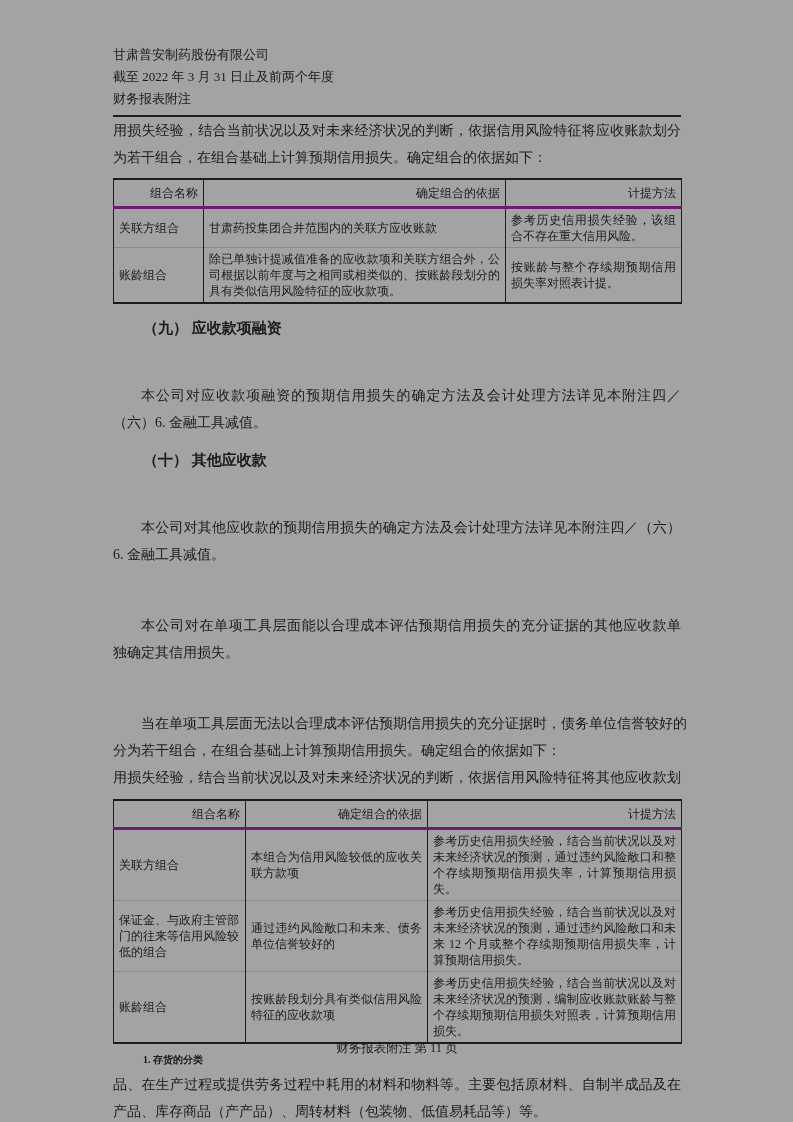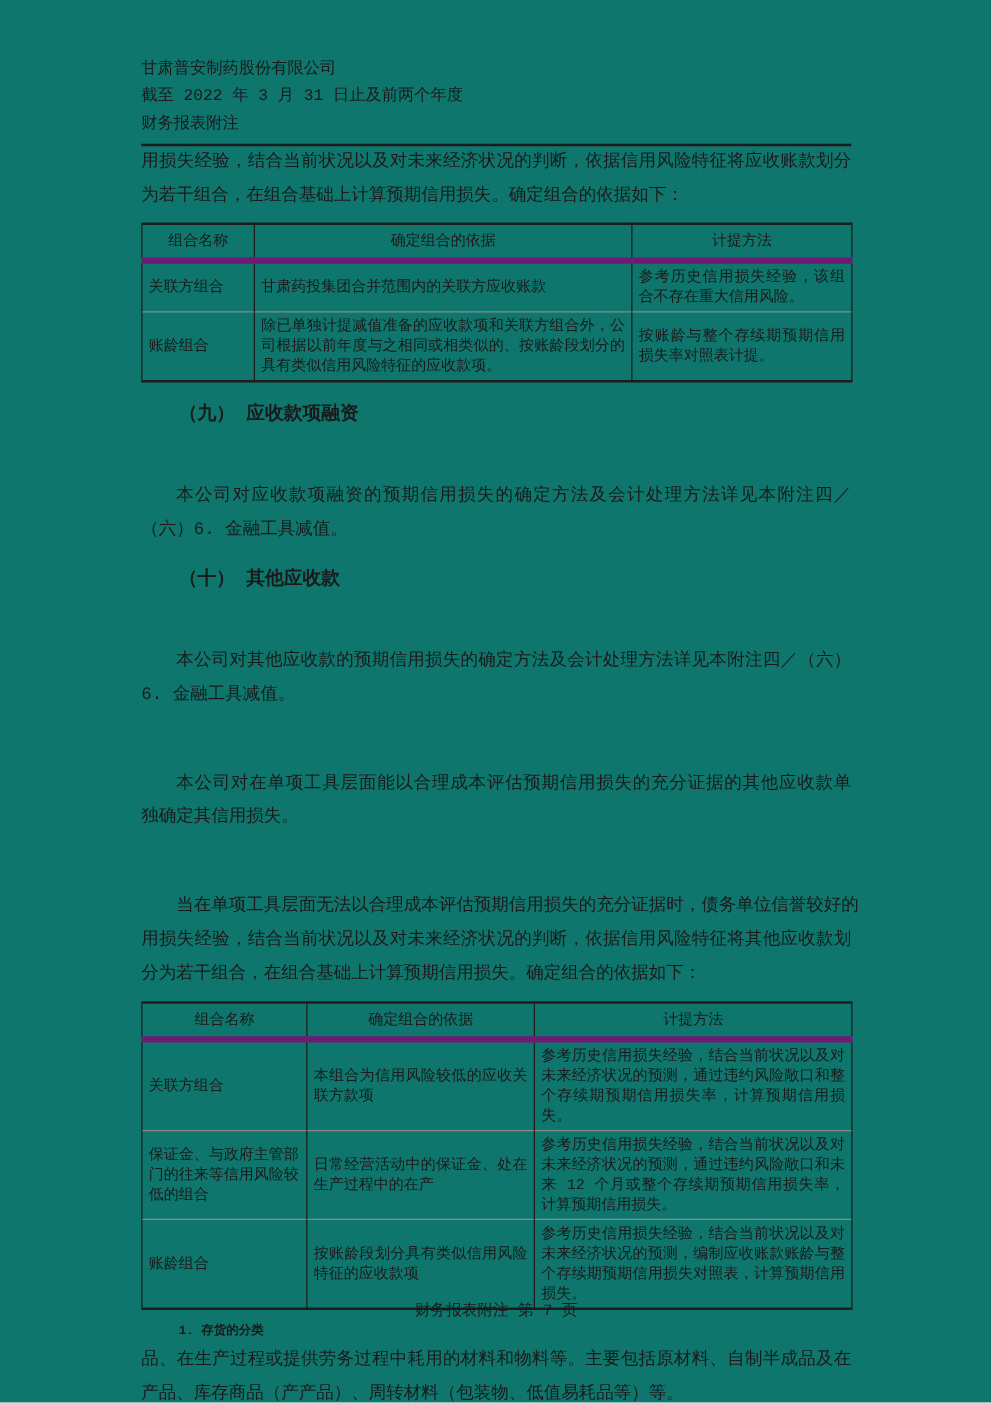--- a/index.html
+++ b/index.html
@@ -1,21 +1,21 @@
 <!DOCTYPE html>
 <html><head>
 <meta charset="utf-8">
 <style>
   html,body{margin:0;padding:0;background:#ffffff;}
   .page{
     position:relative;
     width:793px;height:1122px;
-    background:#0f766e;
+    background:#a3a3a3;
     color:#1a1a1a;
-    font-family:Liberation Mono, monospace;
+    font-family:Liberation Serif, serif;
     box-sizing:border-box;
     padding:44px 112px 0 113px;
     overflow:hidden;
   }
   
   .hdr-line{font-size:13px;line-height:22px;text-align:left;}
   .hdr-rule{height:0;border-top:2px solid #1c1c1c;margin-top:5px;}
 
   
   .body-line{font-size:14px;line-height:27px;text-align:justify;text-align-last:justify;white-space:nowrap;}
@@ -32,21 +32,21 @@
   
   .doc-table{
     width:568px;table-layout:fixed;border-collapse:collapse;
     border-top:2px solid #1c1c1c;border-bottom:2px solid #1c1c1c;
     font-size:12px;line-height:16px;margin-top:7px;
   }
   .doc-table th,.doc-table td{
     border-left:1px solid #1c1c1c;border-right:1px solid #1c1c1c;
     padding:3px 5px;vertical-align:middle;box-sizing:border-box;
   }
-  .doc-table th{font-weight:normal;text-align:center;padding:5px;border-bottom:5px solid #701a75;}
+  .doc-table th{font-weight:normal;text-align:right;padding:5px;border-bottom:3px solid #701a75;}
   .doc-table td{border-top:1px solid #8a8a8a;text-align:justify;}
   .doc-table tbody tr:first-child td{border-top:1px solid #8a8a8a;}
   .doc-table td:first-child{text-align:left;}
   .t1 .c1{width:90px;} .t1 .c2{width:302px;} .t1 .c3{width:176px;}
   .t2 .c1{width:132px;} .t2 .c2{width:182px;} .t2 .c3{width:254px;}
   .tbl-gap{margin-top:8px;}
 
   
   .page-footer{
     position:absolute;left:113px;top:1040px;width:568px;
@@ -102,53 +102,53 @@
   <div class="para p-after-h">
     <div class="body-line ind">本公司对其他应收款的预期信用损失的确定方法及会计处理方法详见本附注四／（六）</div>
     <div class="body-line last">6. 金融工具减值。</div>
   </div>
   <div class="para">
     <div class="body-line ind">本公司对在单项工具层面能以合理成本评估预期信用损失的充分证据的其他应收款单</div>
     <div class="body-line last">独确定其信用损失。</div>
   </div>
   <div class="para">
     <div class="body-line ind">当在单项工具层面无法以合理成本评估预期信用损失的充分证据时，债务单位信誉较好的</div>
+    <div class="body-line last">分为若干组合，在组合基础上计算预期信用损失。确定组合的依据如下：</div>
     <div class="body-line">用损失经验，结合当前状况以及对未来经济状况的判断，依据信用风险特征将其他应收款划</div>
-    <div class="body-line last">分为若干组合，在组合基础上计算预期信用损失。确定组合的依据如下：</div>
   </div>
 
   <table class="doc-table t2 tbl-gap">
     <thead>
       <tr>
         <th class="c1">组合名称</th>
         <th class="c2">确定组合的依据</th>
         <th class="c3">计提方法</th>
       </tr>
     </thead>
     <tbody>
       <tr>
         <td class="c1">关联方组合</td>
         <td class="c2">本组合为信用风险较低的应收关联方款项</td>
         <td class="c3">参考历史信用损失经验，结合当前状况以及对未来经济状况的预测，通过违约风险敞口和整个存续期预期信用损失率，计算预期信用损失。</td>
       </tr>
       <tr>
         <td class="c1">保证金、与政府主管部门的往来等信用风险较低的组合</td>
-        <td class="c2">日常经营活动中的保证金、处在生产过程中的在产</td>
+        <td class="c2">通过违约风险敞口和未来、债务单位信誉较好的</td>
         <td class="c3">参考历史信用损失经验，结合当前状况以及对未来经济状况的预测，通过违约风险敞口和未来 12 个月或整个存续期预期信用损失率，计算预期信用损失。</td>
       </tr>
       <tr>
         <td class="c1">账龄组合</td>
         <td class="c2">按账龄段划分具有类似信用风险特征的应收款项</td>
         <td class="c3">参考历史信用损失经验，结合当前状况以及对未来经济状况的预测，编制应收账款账龄与整个存续期预期信用损失对照表，计算预期信用损失。</td>
       </tr>
     </tbody>
   </table>
 
   <div class="h-sub">1. 存货的分类</div>
   <div class="para p-after-h">
     <div class="body-line">品、在生产过程或提供劳务过程中耗用的材料和物料等。主要包括原材料、自制半成品及在</div>
     <div class="body-line last">产品、库存商品（产产品）、周转材料（包装物、低值易耗品等）等。</div>
   </div>
   <div class="h-sub">2. 存货的计价方法</div>
 
-  <div class="page-footer">财务报表附注 第 7 页</div>
+  <div class="page-footer">财务报表附注 第 11 页</div>
 
 </div>
 
 </body></html>

